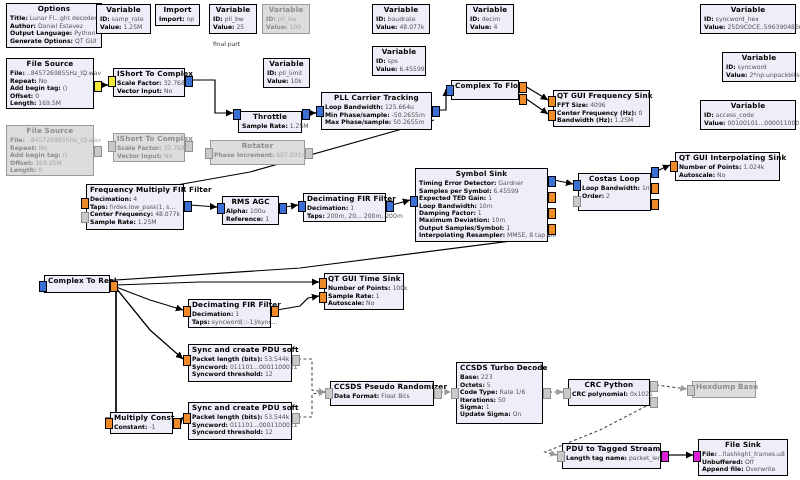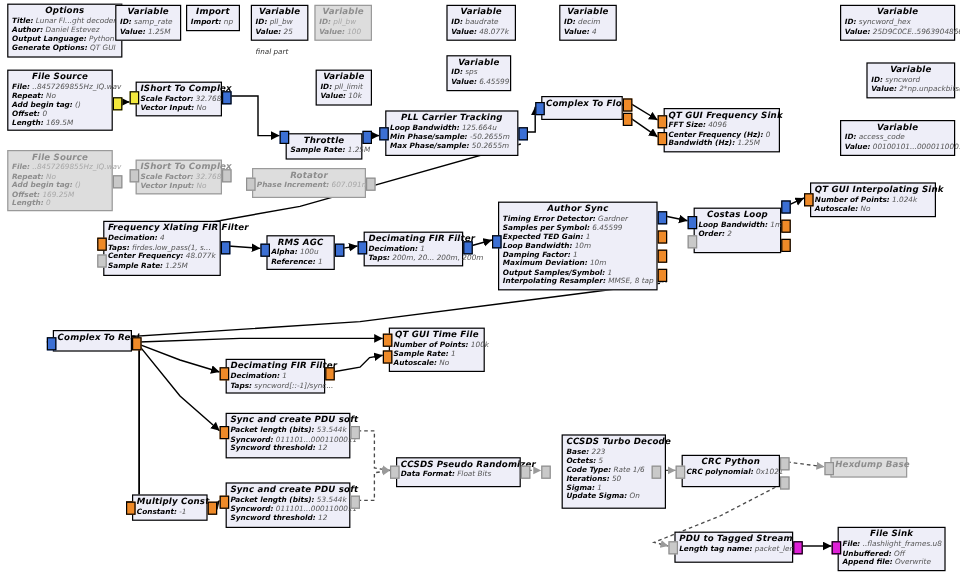--- a/index.html
+++ b/index.html
@@ -3,21 +3,21 @@
 <meta charset="utf-8">
 <style>
   html,body{margin:0;padding:0;}
   body{
     width:800px;height:480px;
     background:#ffffff;
     font-family:"DejaVu Sans","Liberation Sans",sans-serif;
     overflow:hidden;
     position:relative;
   }
-  #canvas{position:absolute;left:0;top:0;width:800px;height:480px;font-style:italic;}
+  #canvas{position:absolute;left:0;top:0;width:800px;height:480px;}
   svg.wires{position:absolute;left:0;top:0;width:800px;height:480px;pointer-events:none;z-index:1;}
 
   .blk{
     position:absolute;
     box-sizing:border-box;
     border:1px solid #000000;
     background:#eeeef8;
     padding:1px 3px 2px 3px;
     z-index:3;
     line-height:1.22;
@@ -193,38 +193,38 @@
       <div class="blk center" style="left: 451px; top: 80px; width: 68px; min-height: 20px;">
         <div class="btitle">Complex To Float</div>
       </div>
       <div class="blk" style="left: 553px; top: 90px; width: 97px; min-height: 36px;">
         <div class="btitle">QT GUI Frequency Sink</div>
         <div class="brow"><span class="bk">FFT Size:</span> <span class="bv">4096</span></div>
         <div class="brow"><span class="bk">Center Frequency (Hz):</span> <span class="bv">0</span></div>
         <div class="brow"><span class="bk">Bandwidth (Hz):</span> <span class="bv">1.25M</span></div>
       </div>
       <div class="blk" style="left: 86px; top: 184px; width: 98px; min-height: 46px;">
-        <div class="btitle">Frequency Xlating FIR Filter</div>
+        <div class="btitle">Frequency Multiply FIR Filter</div>
         <div class="brow"><span class="bk">Decimation:</span> <span class="bv">4</span></div>
         <div class="brow"><span class="bk">Taps:</span> <span class="bv">firdes.low_pass(1, s...</span></div>
         <div class="brow"><span class="bk">Center Frequency:</span> <span class="bv">48.077k</span></div>
         <div class="brow"><span class="bk">Sample Rate:</span> <span class="bv">1.25M</span></div>
       </div>
       <div class="blk" style="left: 222px; top: 196px; width: 57px; min-height: 28px;">
         <div class="btitle">RMS AGC</div>
         <div class="brow"><span class="bk">Alpha:</span> <span class="bv">100u</span></div>
         <div class="brow"><span class="bk">Reference:</span> <span class="bv">1</span></div>
       </div>
       <div class="blk" style="left: 303px; top: 193px; width: 83px; min-height: 28px;">
         <div class="btitle">Decimating FIR Filter</div>
         <div class="brow"><span class="bk">Decimation:</span> <span class="bv">1</span></div>
         <div class="brow"><span class="bk">Taps:</span> <span class="bv">200m, 20... 200m, 200m</span></div>
       </div>
       <div class="blk" style="left: 415px; top: 168px; width: 133px; min-height: 74px;">
-        <div class="btitle">Author Sync</div>
+        <div class="btitle">Symbol Sink</div>
         <div class="brow"><span class="bk">Timing Error Detector:</span> <span class="bv">Gardner</span></div>
         <div class="brow"><span class="bk">Samples per Symbol:</span> <span class="bv">6.45599</span></div>
         <div class="brow"><span class="bk">Expected TED Gain:</span> <span class="bv">1</span></div>
         <div class="brow"><span class="bk">Loop Bandwidth:</span> <span class="bv">10m</span></div>
         <div class="brow"><span class="bk">Damping Factor:</span> <span class="bv">1</span></div>
         <div class="brow"><span class="bk">Maximum Deviation:</span> <span class="bv">10m</span></div>
         <div class="brow"><span class="bk">Output Samples/Symbol:</span> <span class="bv">1</span></div>
         <div class="brow"><span class="bk">Interpolating Resampler:</span> <span class="bv">MMSE, 8 tap FIR</span></div>
       </div>
       <div class="blk" style="left: 578px; top: 173px; width: 73px; min-height: 38px;">
@@ -234,21 +234,21 @@
       </div>
       <div class="blk" style="left: 675px; top: 152px; width: 105px; min-height: 28px;">
         <div class="btitle">QT GUI Interpolating Sink</div>
         <div class="brow"><span class="bk">Number of Points:</span> <span class="bv">1.024k</span></div>
         <div class="brow"><span class="bk">Autoscale:</span> <span class="bv">No</span></div>
       </div>
       <div class="blk center" style="left: 44px; top: 275px; width: 66px; min-height: 18px;">
         <div class="btitle">Complex To Real</div>
       </div>
       <div class="blk" style="left: 324px; top: 273px; width: 80px; min-height: 36px;">
-        <div class="btitle">QT GUI Time File</div>
+        <div class="btitle">QT GUI Time Sink</div>
         <div class="brow"><span class="bk">Number of Points:</span> <span class="bv">100k</span></div>
         <div class="brow"><span class="bk">Sample Rate:</span> <span class="bv">1</span></div>
         <div class="brow"><span class="bk">Autoscale:</span> <span class="bv">No</span></div>
       </div>
       <div class="blk" style="left: 188px; top: 299px; width: 83px; min-height: 28px;">
         <div class="btitle">Decimating FIR Filter</div>
         <div class="brow"><span class="bk">Decimation:</span> <span class="bv">1</span></div>
         <div class="brow"><span class="bk">Taps:</span> <span class="bv">syncword[::-1]/sync...</span></div>
       </div>
       <div class="blk" style="left: 188px; top: 344px; width: 104px; min-height: 38px;">
@@ -264,21 +264,21 @@
         <div class="brow"><span class="bk">Syncword threshold:</span> <span class="bv">12</span></div>
       </div>
       <div class="blk" style="left: 110px; top: 412px; width: 63px; min-height: 22px;">
         <div class="btitle">Multiply Const</div>
         <div class="brow"><span class="bk">Constant:</span> <span class="bv">-1</span></div>
       </div>
       <div class="blk" style="left: 330px; top: 381px; width: 104px; min-height: 25px;">
         <div class="btitle">CCSDS Pseudo Randomizer</div>
         <div class="brow"><span class="bk">Data Format:</span> <span class="bv">Float Bits</span></div>
       </div>
-      <div class="blk" style="left: 468px; top: 362px; width: 87px; min-height: 62px;">
+      <div class="blk" style="left: 456px; top: 362px; width: 87px; min-height: 62px;">
         <div class="btitle">CCSDS Turbo Decode</div>
         <div class="brow"><span class="bk">Base:</span> <span class="bv">223</span></div>
         <div class="brow"><span class="bk">Octets:</span> <span class="bv">5</span></div>
         <div class="brow"><span class="bk">Code Type:</span> <span class="bv">Rate 1/6</span></div>
         <div class="brow"><span class="bk">Iterations:</span> <span class="bv">50</span></div>
         <div class="brow"><span class="bk">Sigma:</span> <span class="bv">1</span></div>
         <div class="brow"><span class="bk">Update Sigma:</span> <span class="bv">On</span></div>
       </div>
       <div class="blk center" style="left: 568px; top: 379px; width: 82px; min-height: 27px;">
         <div class="btitle">CRC Python</div>

